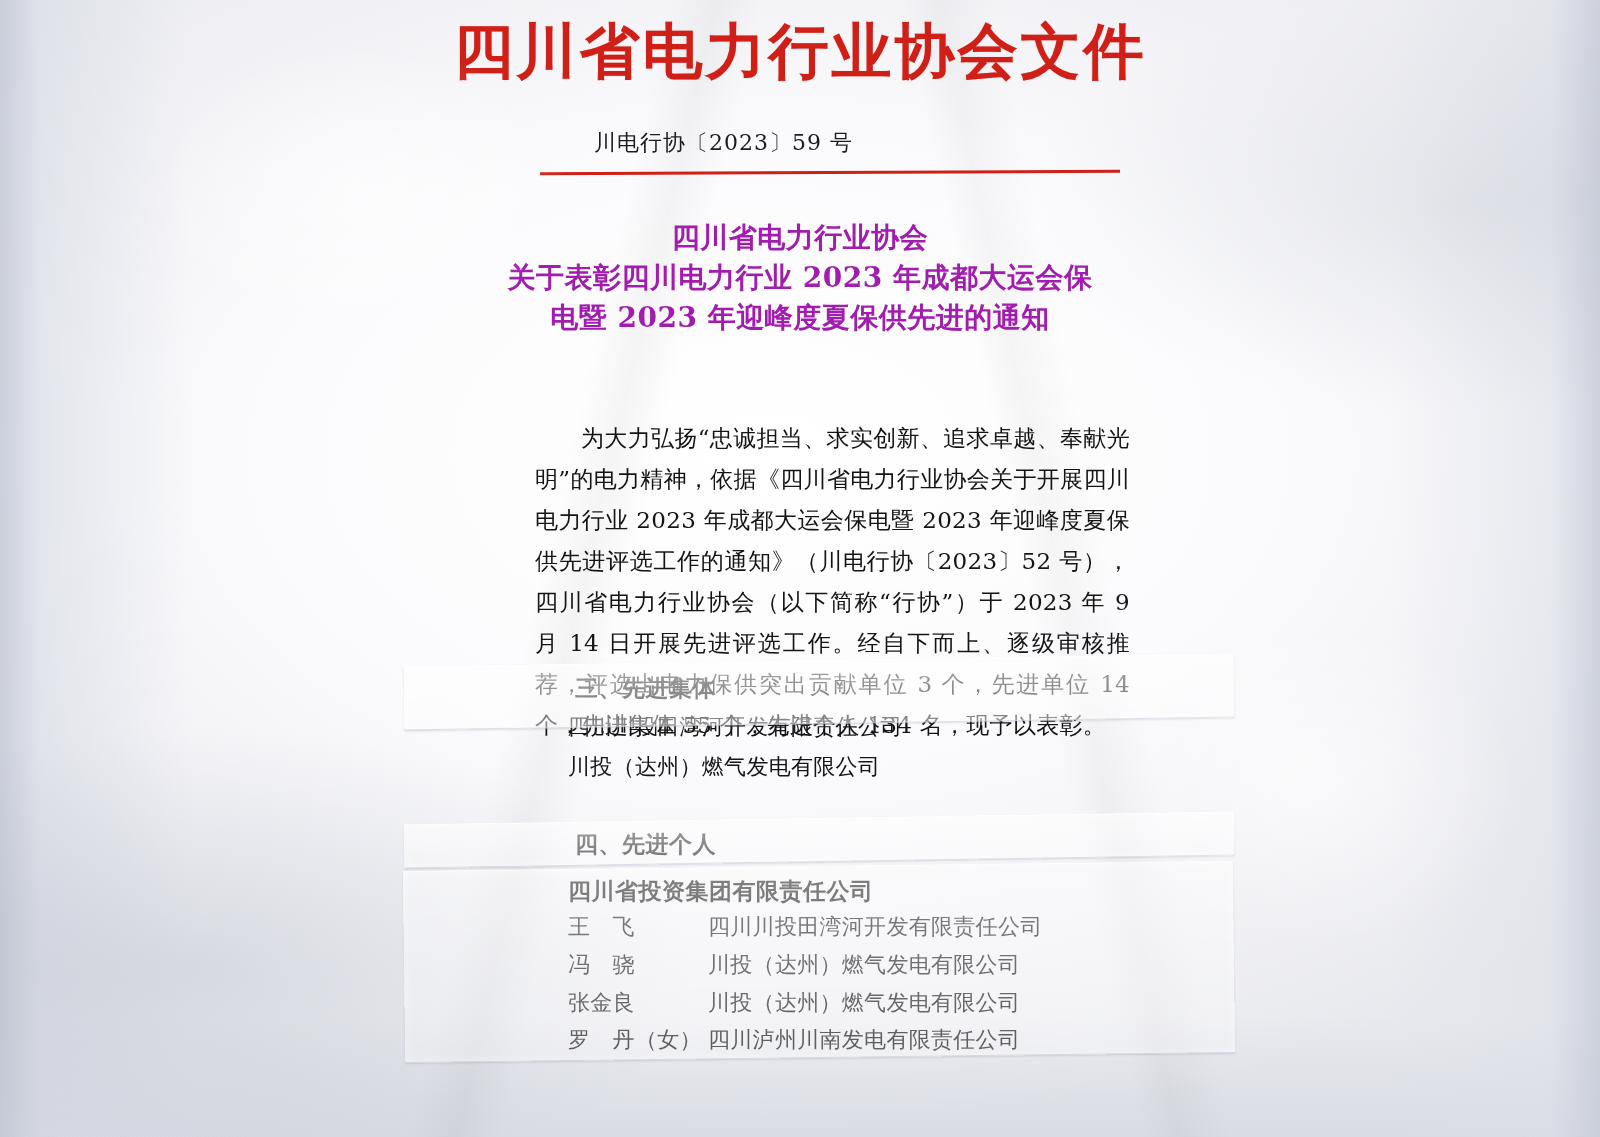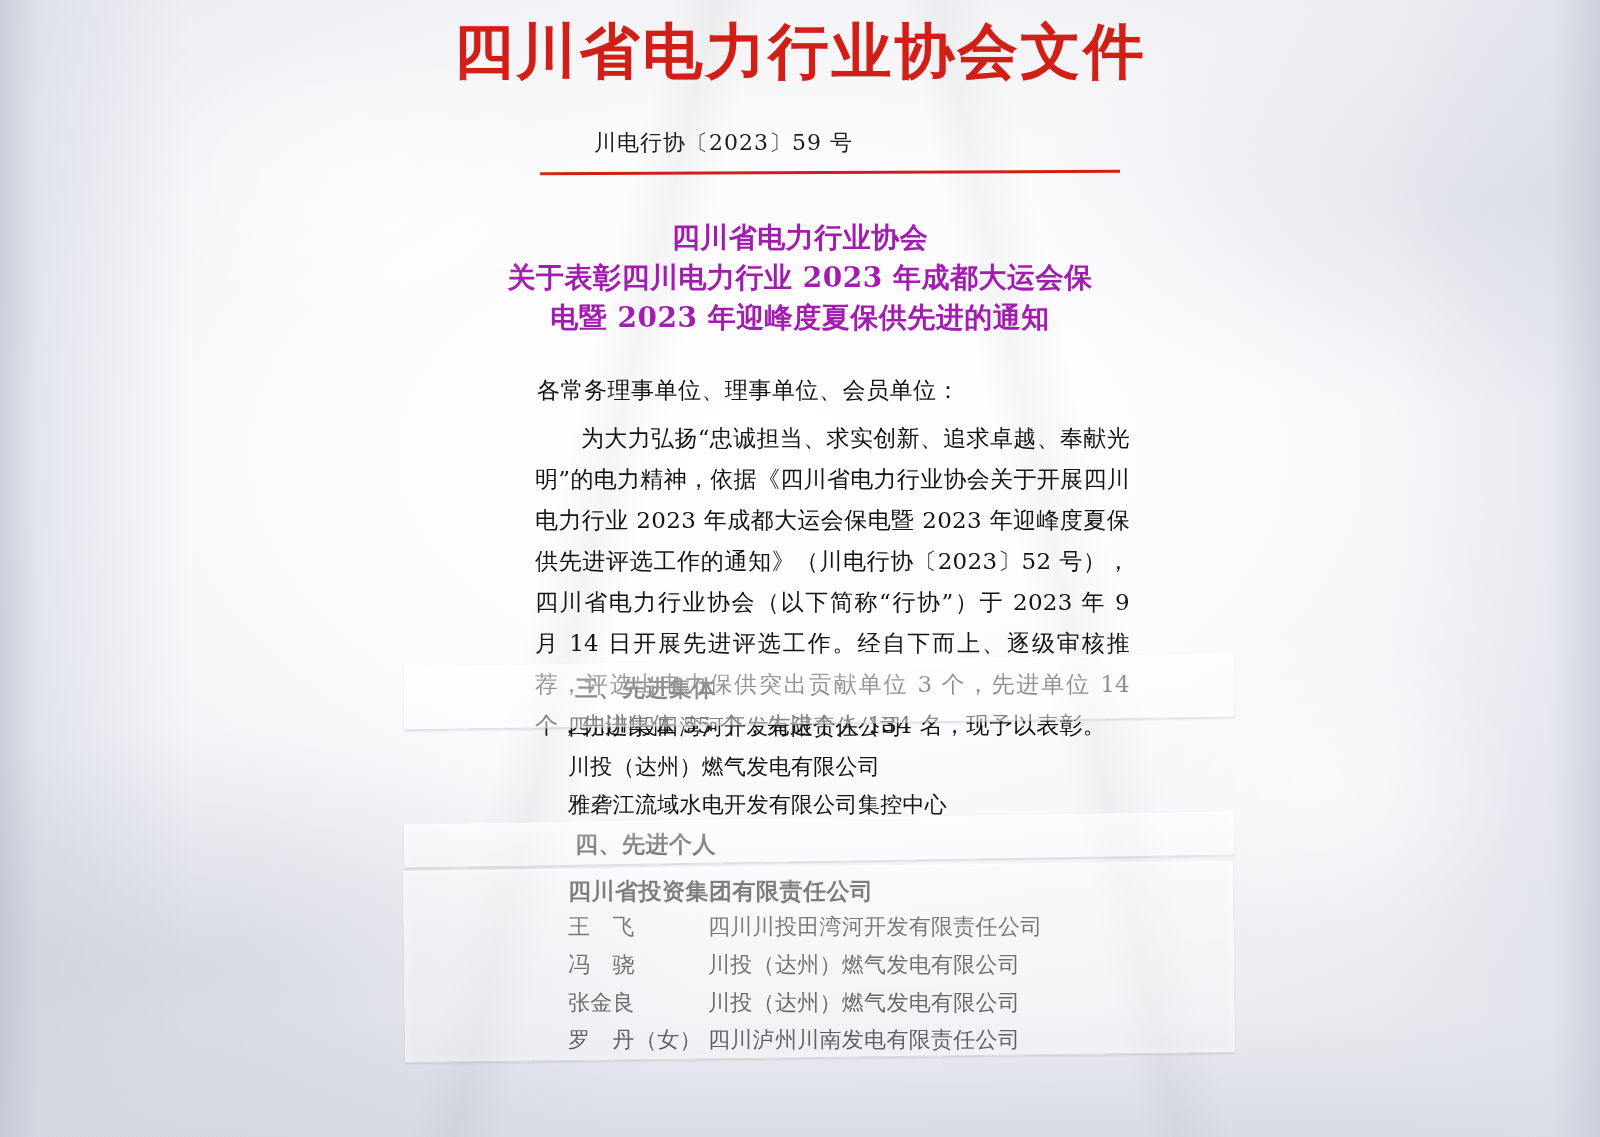--- a/index.html
+++ b/index.html
@@ -208,28 +208,26 @@
   <div class="docnum">川电行协〔2023〕59 号</div>
 
   <div class="redline"></div>
 
   <div class="title">
     <div>四川省电力行业协会</div>
     <div>关于表彰四川电力行业 2023 年成都大运会保</div>
     <div>电暨 2023 年迎峰度夏保供先进的通知</div>
   </div>
 
-  <div class="salutation">各常务理事单位、理事单位、会员单位：</div>
 
   <div class="body-para">为大力弘扬“忠诚担当、求实创新、追求卓越、奉献光明”的电力精神，依据《四川省电力行业协会关于开展四川电力行业 2023 年成都大运会保电暨 2023 年迎峰度夏保供先进评选工作的通知》（川电行协〔2023〕52 号），四川省电力行业协会（以下简称“行协”）于 2023 年 9 月 14 日开展先进评选工作。经自下而上、逐级审核推荐，评选出电力保供突出贡献单位 3 个，先进单位 14 个，先进集体 55 个，先进个人 134 名，现予以表彰。</div>
 
   <div class="section-head sec3">三、先进集体</div>
   <div class="list-line l0">四川川投田湾河开发有限责任公司</div>
   <div class="list-line l1">川投（达州）燃气发电有限公司</div>
-  <div class="list-line l2">雅砻江流域水电开发有限公司集控中心</div>
 
   <div class="section-head sec4">四、先进个人</div>
   <div class="org-head">四川省投资集团有限责任公司</div>
 
   <div class="person-row p0">
     <span class="nm">王　飞</span><span>四川川投田湾河开发有限责任公司</span>
   </div>
   <div class="person-row p1">
     <span class="nm">冯　骁</span><span>川投（达州）燃气发电有限公司</span>
   </div>

